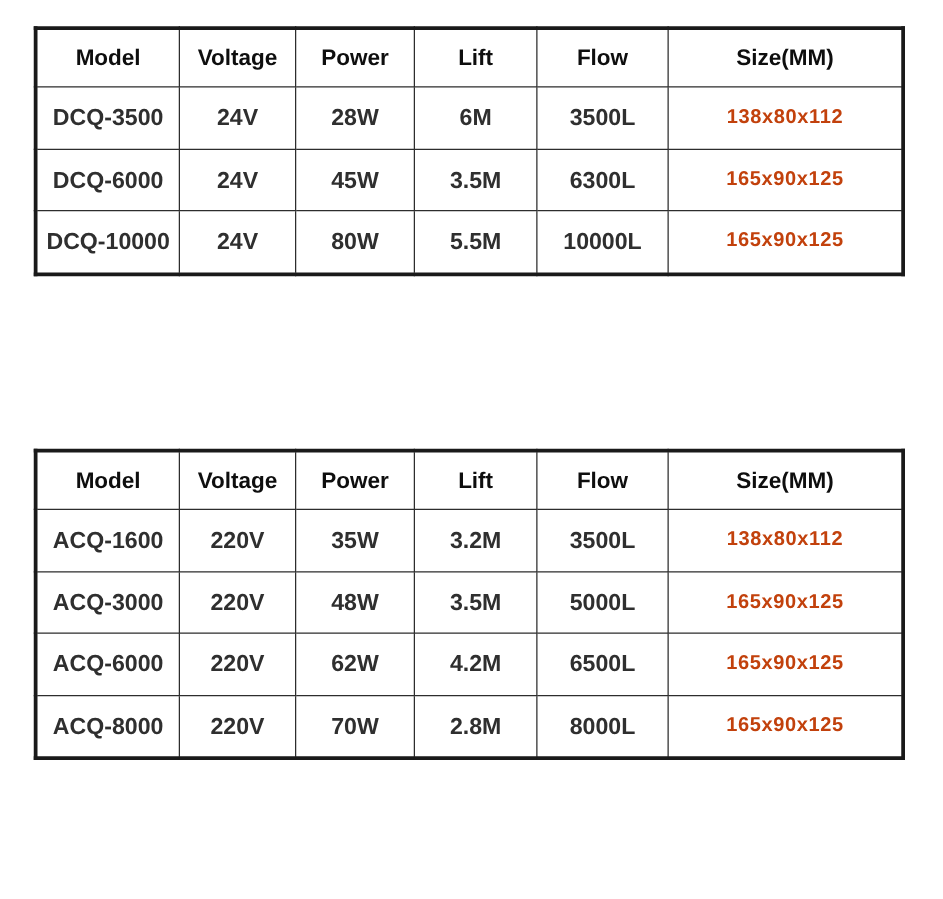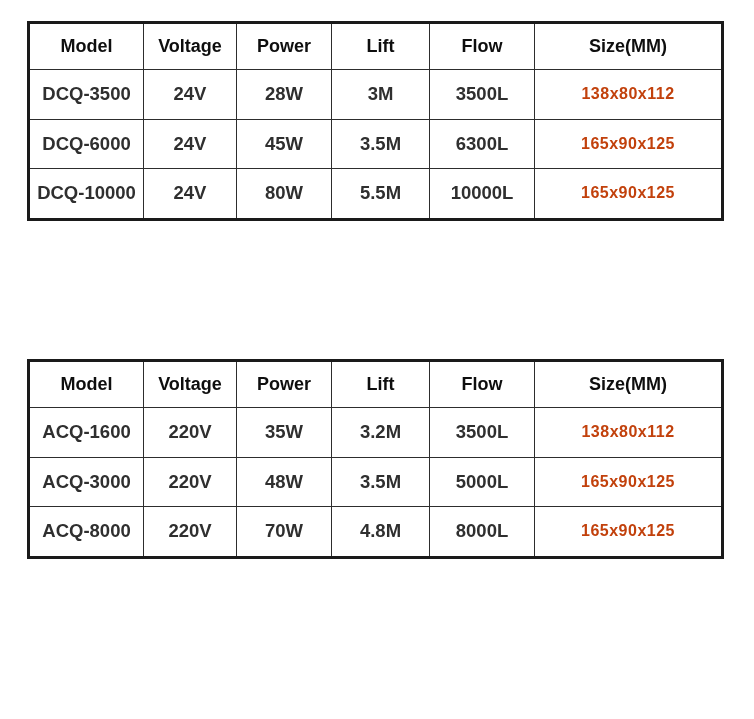--- a/index.html
+++ b/index.html
@@ -80,21 +80,21 @@
         <th>Lift</th>
         <th>Flow</th>
         <th>Size(MM)</th>
       </tr>
     </thead>
     <tbody>
       <tr>
         <td>DCQ-3500</td>
         <td>24V</td>
         <td>28W</td>
-        <td>3M</td>
+        <td>6M</td>
         <td>3500L</td>
         <td class="size-cell">138x80x112</td>
       </tr>
       <tr>
         <td>DCQ-6000</td>
         <td>24V</td>
         <td>45W</td>
         <td>3.5M</td>
         <td>6300L</td>
         <td class="size-cell">165x90x125</td>
@@ -140,23 +140,31 @@
       </tr>
       <tr>
         <td>ACQ-3000</td>
         <td>220V</td>
         <td>48W</td>
         <td>3.5M</td>
         <td>5000L</td>
         <td class="size-cell">165x90x125</td>
       </tr>
       <tr>
+        <td>ACQ-6000</td>
+        <td>220V</td>
+        <td>62W</td>
+        <td>4.2M</td>
+        <td>6500L</td>
+        <td class="size-cell">165x90x125</td>
+      </tr>
+      <tr>
         <td>ACQ-8000</td>
         <td>220V</td>
         <td>70W</td>
-        <td>4.8M</td>
+        <td>2.8M</td>
         <td>8000L</td>
         <td class="size-cell">165x90x125</td>
       </tr>
     </tbody>
   </table>
 
 </div>
 
 </body></html>

